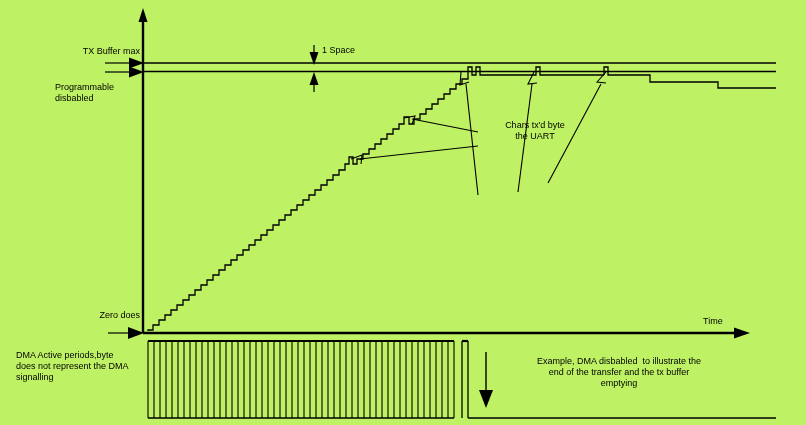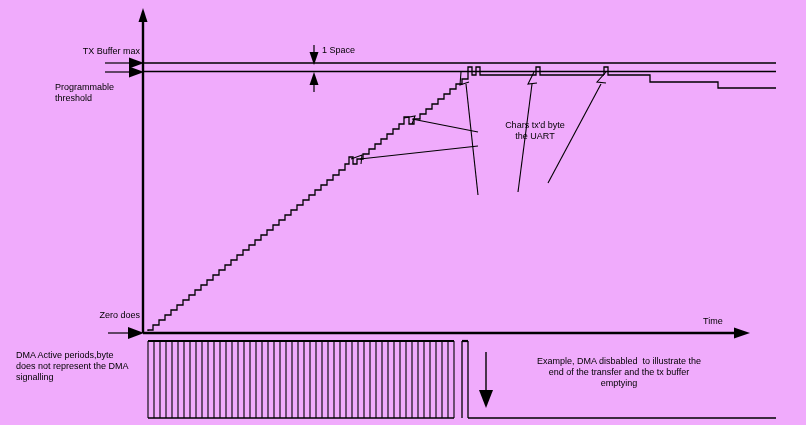--- a/index.html
+++ b/index.html
@@ -4,21 +4,21 @@
 <style>
   html, body {
     margin: 0;
     padding: 0;
     background: #ffffff;
   }
   #stage {
     position: relative;
     width: 806px;
     height: 425px;
-    background: #f0abfc;
+    background: #bef264;
     overflow: hidden;
     font-family: "Liberation Sans", sans-serif;
   }
   svg.diagram {
     position: absolute;
     left: 0;
     top: 0;
     width: 806px;
     height: 425px;
   }
@@ -190,21 +190,21 @@
     <g>
       <line x1="486" y1="352" x2="486" y2="392" stroke="#000" stroke-width="1.4"></line>
       <polygon points="486,408 479,390 493,390" fill="#000"></polygon>
     </g>
 
   </svg>
 
   <div class="lbl right" style="left:62px; top:46px; width:78px;">TX Buffer max</div>
 
   <div class="lbl" style="left:55px; top:82px; width:86px; text-align:left;">Programmable
-threshold</div>
+disbabled</div>
 
   <div class="lbl" style="left:322px; top:45px;">1 Space</div>
 
   <div class="lbl center" style="left:480px; top:120px; width:110px;">Chars tx'd byte
 the UART</div>
 
   <div class="lbl right" style="left:60px; top:310px; width:80px;">Zero does</div>
 
   <div class="lbl" style="left:703px; top:316px;">Time</div>
 

